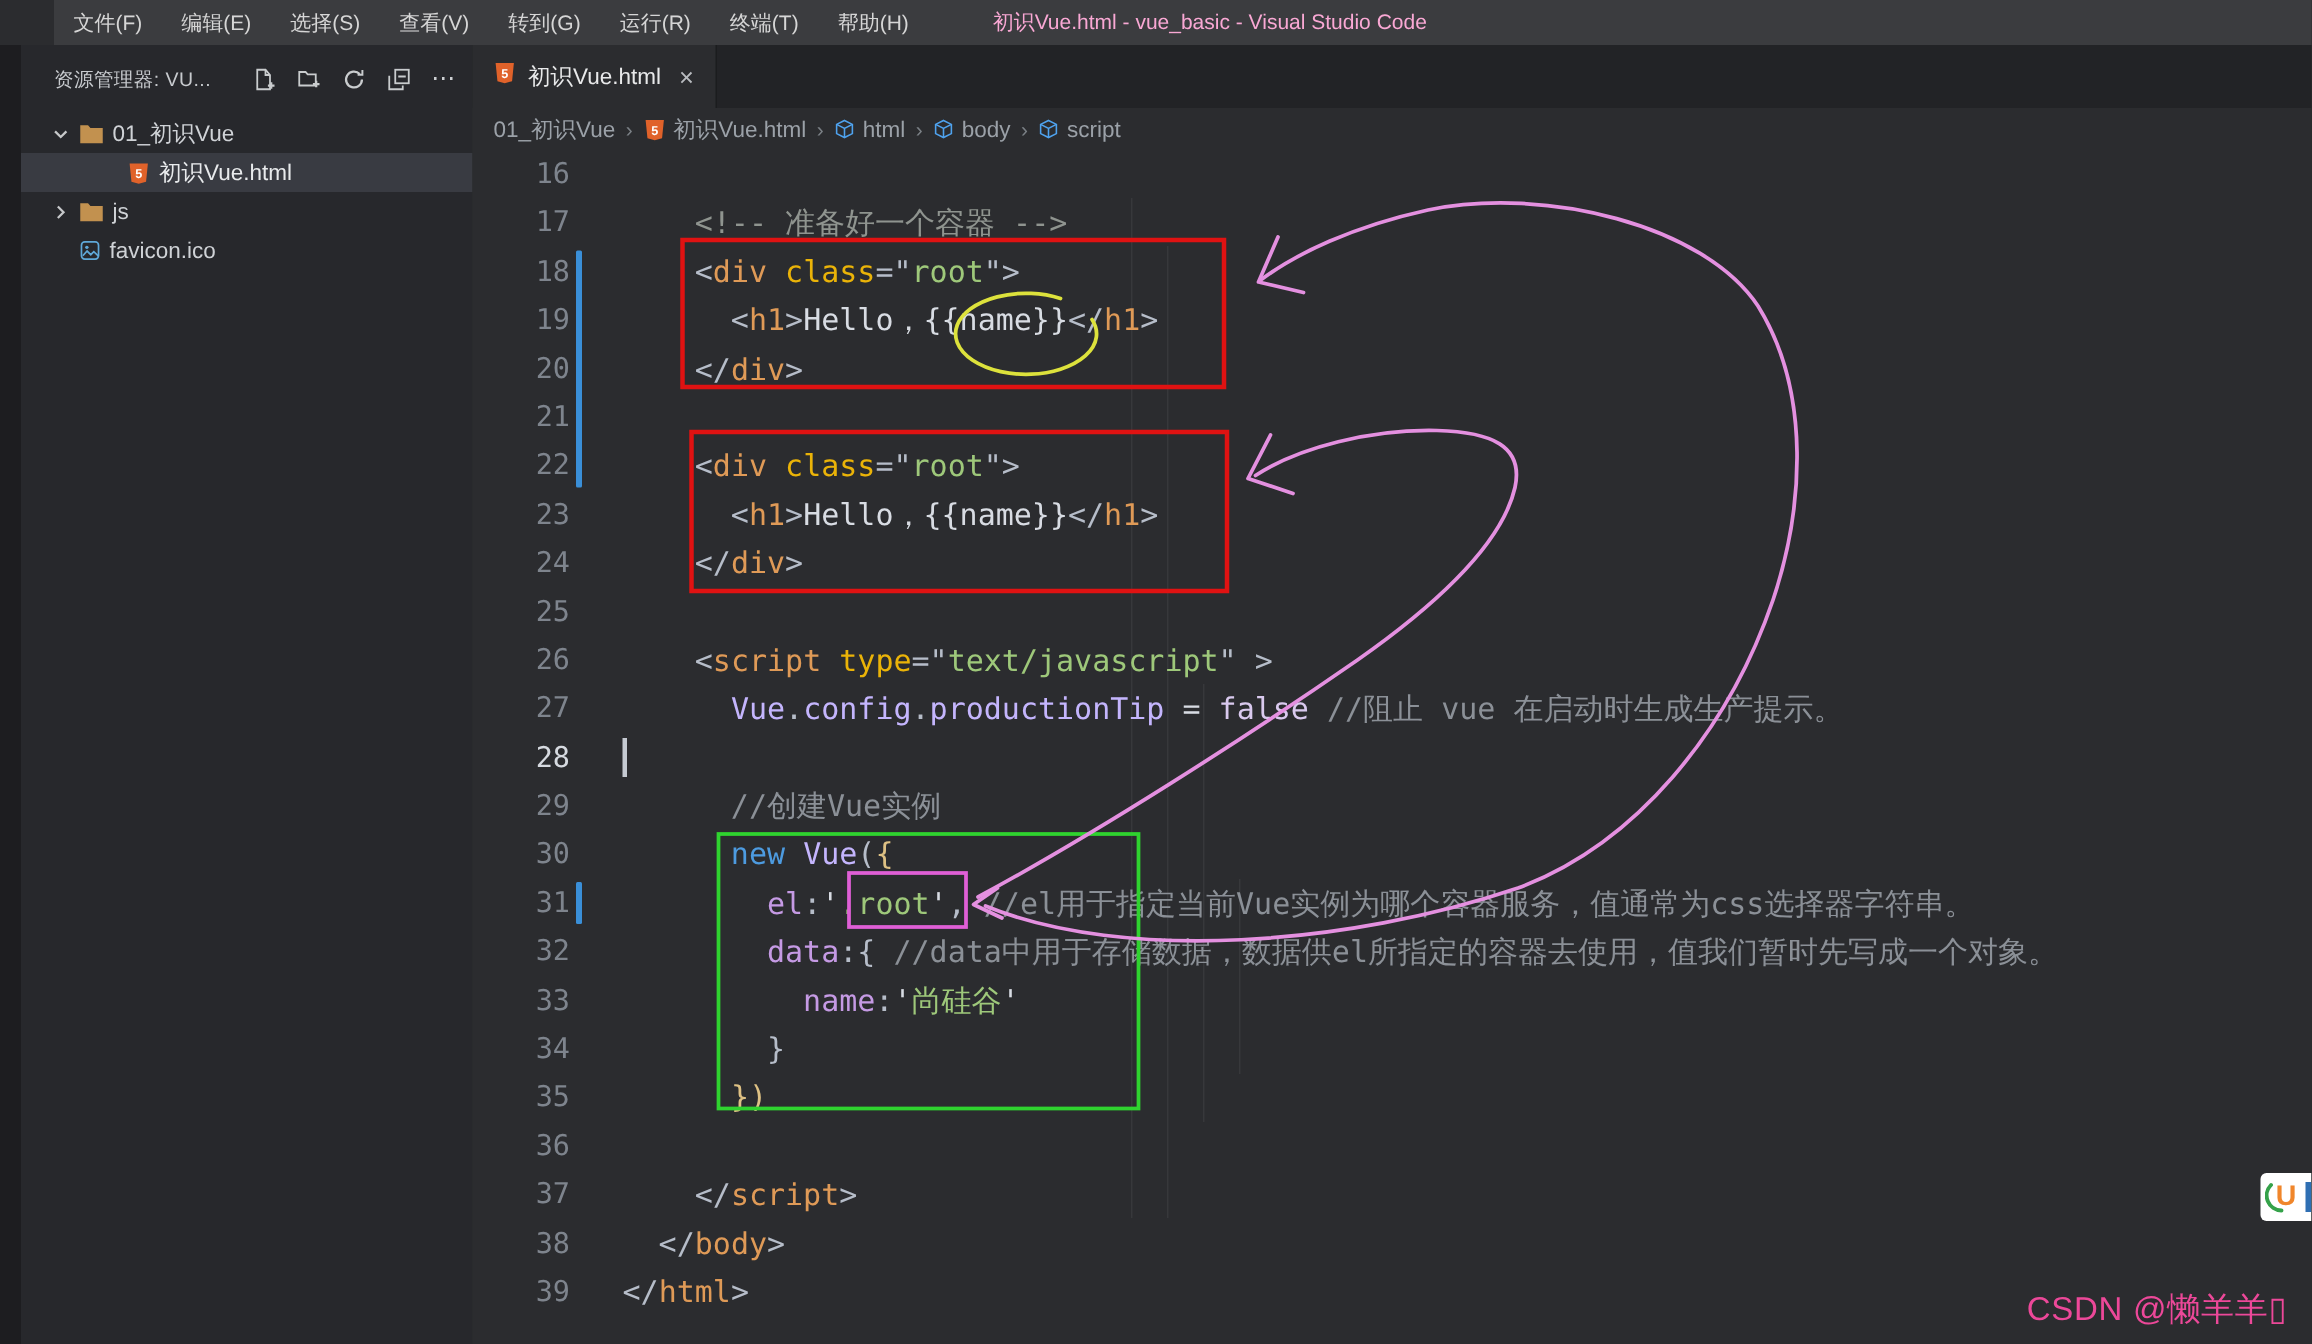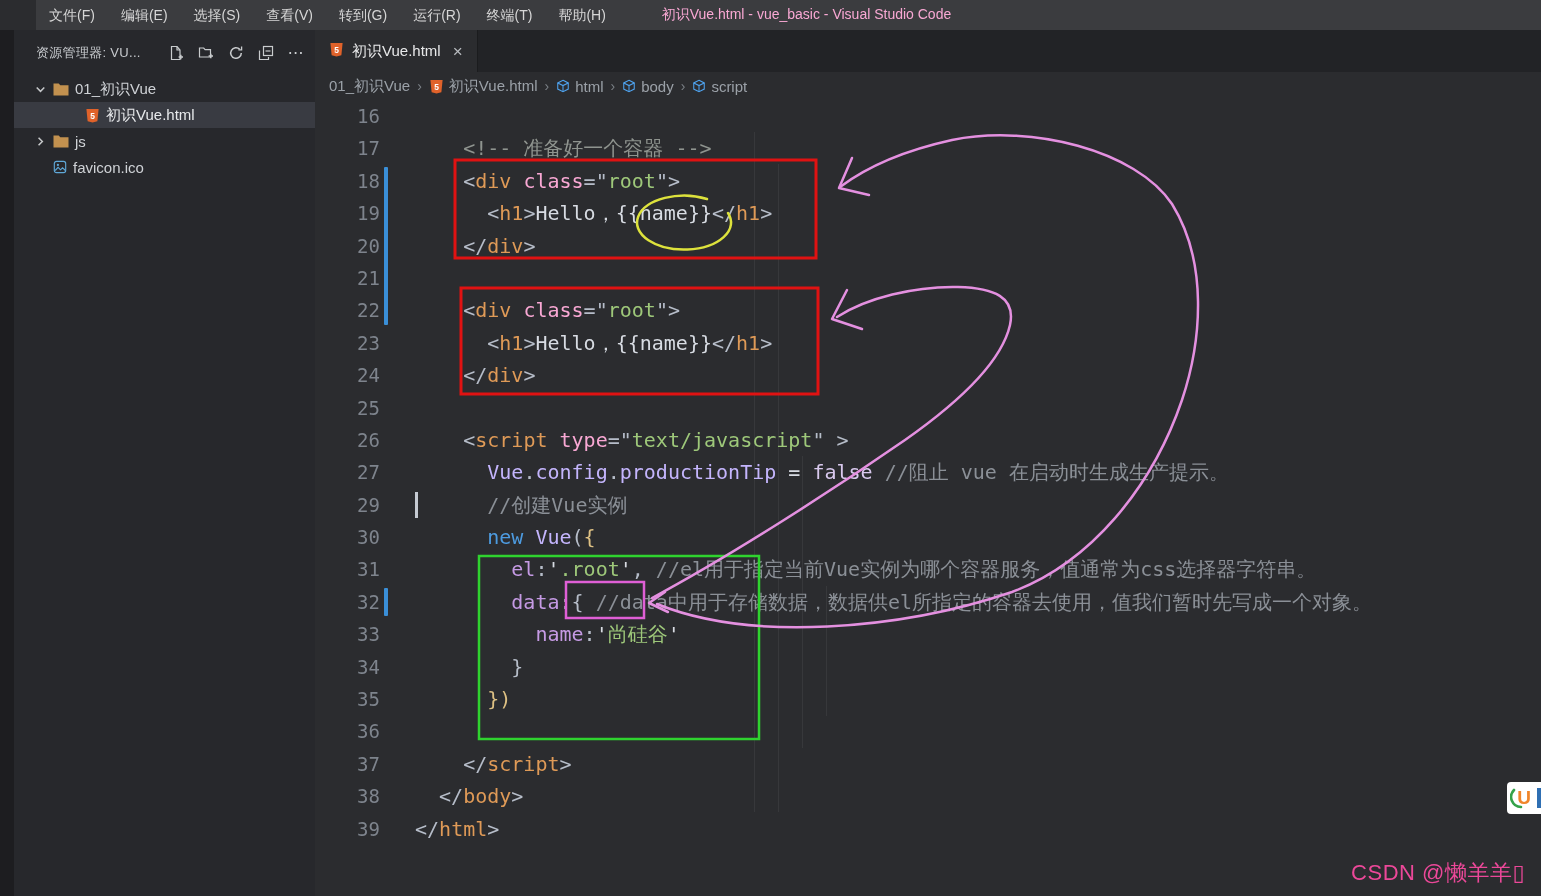--- a/index.html
+++ b/index.html
@@ -50,21 +50,21 @@
 
   
   .codewrap { position:relative; height:824px; overflow:hidden;
     font-family:"DejaVu Sans Mono","Liberation Mono",monospace; }
   .codelines { position:absolute; left:0; top:0; right:0; }
   .crow { display:flex; height:32.4px; line-height:32.4px; white-space:pre; }
   .ln { width:65px; text-align:right; font-size:19px; color:#7e848d; flex:none;
     user-select:none; }
   .ln.cur { color:#d6dae0; }
   .lc { margin-left:35px; font-size:20px; color:#d8dce3; }
-  .tk-p{color:#b6bdc9}.tk-t{color:#df9a57}.tk-a{color:#f9a8d4}.tk-s{color:#9ec87a}
+  .tk-p{color:#b6bdc9}.tk-t{color:#df9a57}.tk-a{color:#eab308}.tk-s{color:#9ec87a}
   .tk-x{color:#d8dce3}.tk-c{color:#8f948f}.tk-j{color:#8b9097}.tk-b{color:#c4b5fd}
   .tk-n{color:#4d9be0}.tk-k{color:#c59ae4}.tk-f{color:#d9c9ee}.tk-g{color:#dec184}
   .guide { position:absolute; width:1px; background:rgba(255,255,255,.06); }
   .gitbar { position:absolute; left:69px; width:4px; background:#3a8fd8; border-radius:1px; }
   .cursor { position:absolute; width:2.5px; background:#c5cad2; }
 
   
   .overlay { position:absolute; left:0; top:0; width:1541px; height:896px;
     pointer-events:none; z-index:40; }
 
@@ -257,20 +257,21 @@
         <div class="crow"><span class="ln">18</span><span class="lc"><span class="tk-p">    &lt;</span><span class="tk-t">div</span><span class="tk-x"> </span><span class="tk-a">class</span><span class="tk-p">="</span><span class="tk-s">root</span><span class="tk-p">"&gt;</span></span></div>
         <div class="crow"><span class="ln">19</span><span class="lc"><span class="tk-p">      &lt;</span><span class="tk-t">h1</span><span class="tk-p">&gt;</span><span class="tk-x">Hello，{{name}}</span><span class="tk-p">&lt;/</span><span class="tk-t">h1</span><span class="tk-p">&gt;</span></span></div>
         <div class="crow"><span class="ln">20</span><span class="lc"><span class="tk-p">    &lt;/</span><span class="tk-t">div</span><span class="tk-p">&gt;</span></span></div>
         <div class="crow"><span class="ln">21</span><span class="lc"></span></div>
         <div class="crow"><span class="ln">22</span><span class="lc"><span class="tk-p">    &lt;</span><span class="tk-t">div</span><span class="tk-x"> </span><span class="tk-a">class</span><span class="tk-p">="</span><span class="tk-s">root</span><span class="tk-p">"&gt;</span></span></div>
         <div class="crow"><span class="ln">23</span><span class="lc"><span class="tk-p">      &lt;</span><span class="tk-t">h1</span><span class="tk-p">&gt;</span><span class="tk-x">Hello，{{name}}</span><span class="tk-p">&lt;/</span><span class="tk-t">h1</span><span class="tk-p">&gt;</span></span></div>
         <div class="crow"><span class="ln">24</span><span class="lc"><span class="tk-p">    &lt;/</span><span class="tk-t">div</span><span class="tk-p">&gt;</span></span></div>
         <div class="crow"><span class="ln">25</span><span class="lc"></span></div>
         <div class="crow"><span class="ln">26</span><span class="lc"><span class="tk-p">    &lt;</span><span class="tk-t">script</span><span class="tk-x"> </span><span class="tk-a">type</span><span class="tk-p">="</span><span class="tk-s">text/javascript</span><span class="tk-p">" &gt;</span></span></div>
         <div class="crow"><span class="ln">27</span><span class="lc"><span class="tk-x">      </span><span class="tk-b">Vue</span><span class="tk-p">.</span><span class="tk-b">config</span><span class="tk-p">.</span><span class="tk-b">productionTip</span><span class="tk-x"> = </span><span class="tk-f">false</span><span class="tk-x"> </span><span class="tk-j">//阻止 vue 在启动时生成生产提示。</span></span></div>
+        <div class="crow"><span class="ln cur">28</span><span class="lc"></span></div>
         <div class="crow"><span class="ln">29</span><span class="lc"><span class="tk-j">      //创建Vue实例</span></span></div>
         <div class="crow"><span class="ln">30</span><span class="lc"><span class="tk-n">      new</span><span class="tk-x"> </span><span class="tk-b">Vue</span><span class="tk-p">(</span><span class="tk-g">{</span></span></div>
         <div class="crow"><span class="ln">31</span><span class="lc"><span class="tk-k">        el</span><span class="tk-p">:</span><span class="tk-x">'</span><span class="tk-s">.root</span><span class="tk-x">'</span><span class="tk-p">,</span><span class="tk-j"> //el用于指定当前Vue实例为哪个容器服务，值通常为css选择器字符串。</span></span></div>
         <div class="crow"><span class="ln">32</span><span class="lc"><span class="tk-k">        data</span><span class="tk-p">:{</span><span class="tk-j"> //data中用于存储数据，数据供el所指定的容器去使用，值我们暂时先写成一个对象。</span></span></div>
         <div class="crow"><span class="ln">33</span><span class="lc"><span class="tk-k">          name</span><span class="tk-p">:</span><span class="tk-x">'</span><span class="tk-s">尚硅谷</span><span class="tk-x">'</span></span></div>
         <div class="crow"><span class="ln">34</span><span class="lc"><span class="tk-p">        }</span></span></div>
         <div class="crow"><span class="ln">35</span><span class="lc"><span class="tk-x">      </span><span class="tk-g">})</span></span></div>
         <div class="crow"><span class="ln">36</span><span class="lc"></span></div>
         <div class="crow"><span class="ln">37</span><span class="lc"><span class="tk-p">    &lt;/</span><span class="tk-t">script</span><span class="tk-p">&gt;</span></span></div>
         <div class="crow"><span class="ln">38</span><span class="lc"><span class="tk-p">  &lt;/</span><span class="tk-t">body</span><span class="tk-p">&gt;</span></span></div>

